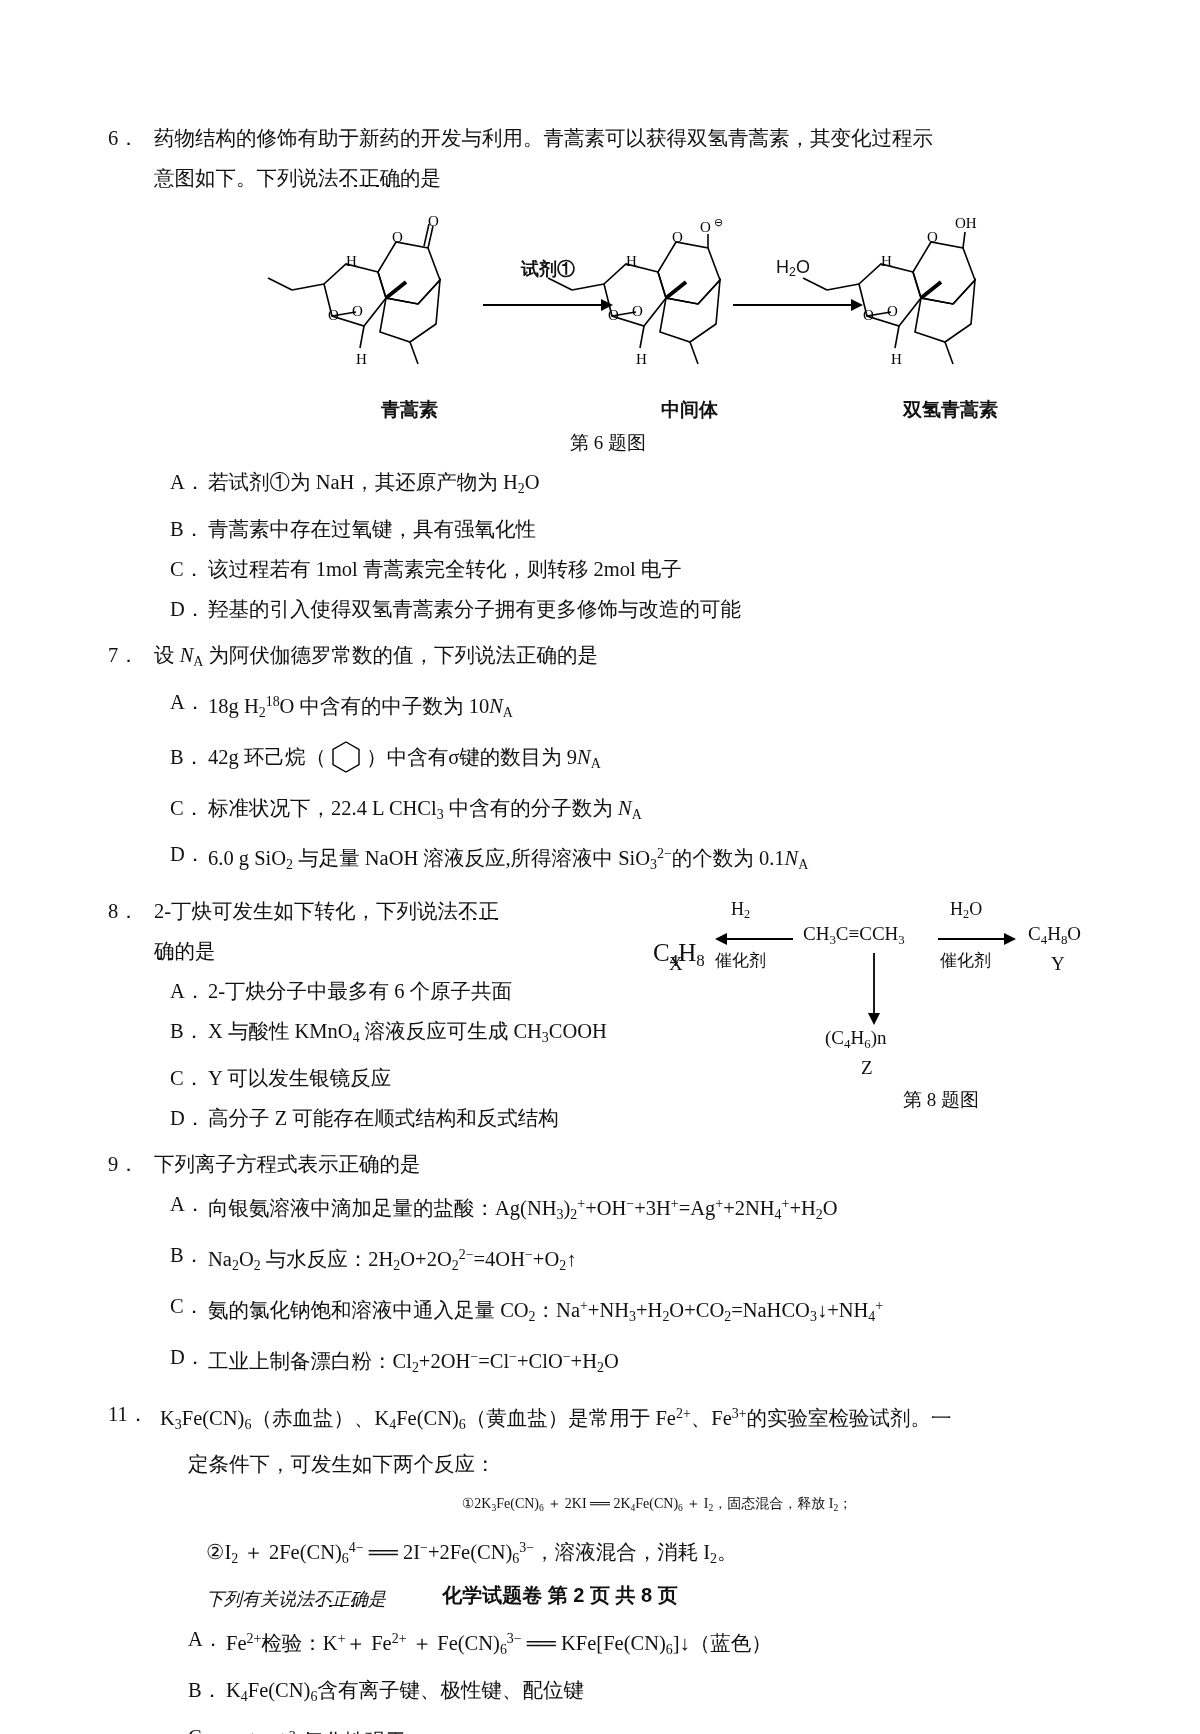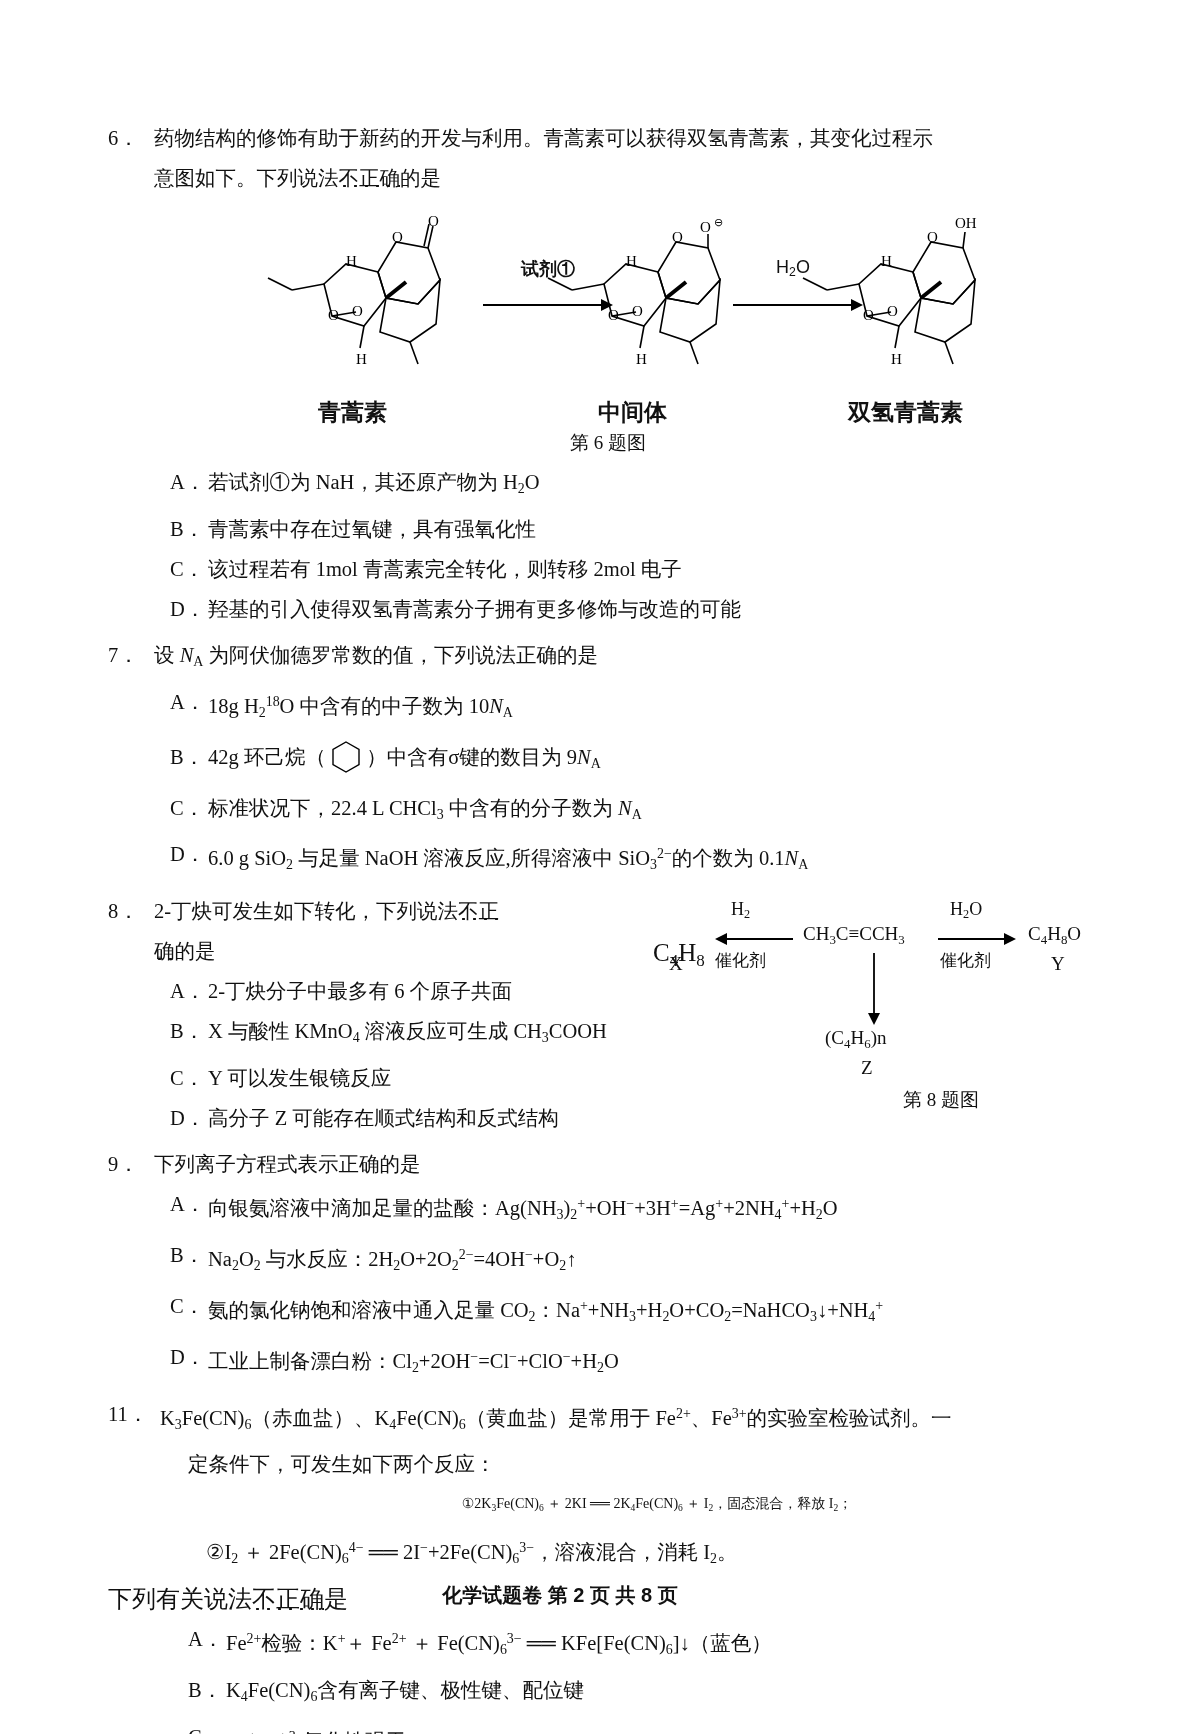--- a/index.html
+++ b/index.html
@@ -74,24 +74,24 @@
     width:1000px;height:250px;
     margin-top:4px;
   }
   .caption-row{
     position:absolute;
     left:0;top:195px;width:1000px;
     font-size:19px;
   }
   .cap{
     position:absolute;
-    text-align:left;
+    text-align:right;
     font-family:"Liberation Sans", sans-serif;
     font-weight:bold;
-    font-size:23px;
+    font-size:19px;
   }
   .arrow-lbl{
     position:absolute;
     font-size:18px;
     text-align:center;
     font-family:"Liberation Sans", sans-serif;
   }
   .arrow-lbl.bold{font-weight:bold;}
 
   
@@ -380,21 +380,21 @@
     <div class="q">
       <div class="qline">
         <div class="qnum" style="flex:0 0 52px;">11．</div>
         <div class="qtext">
           <span>K<sub>3</sub>Fe(CN)<sub>6</sub>（赤血盐）、K<sub>4</sub>Fe(CN)<sub>6</sub>（黄血盐）是常用于 Fe<sup>2+</sup>、Fe<sup>3+</sup>的实验室检验试剂。一</span>
         </div>
       </div>
       <div style="margin-left:80px;font-size:20.5px;line-height:40px;">定条件下，可发生如下两个反应：</div>
       <div style="margin-left:98px;font-size:14px;line-height:40px;text-align:center;">①2K<sub>3</sub>Fe(CN)<sub>6</sub> ＋ 2KI ══ 2K<sub>4</sub>Fe(CN)<sub>6</sub> ＋ I<sub>2</sub>，固态混合，释放 I<sub>2</sub>；</div>
       <div style="margin-left:98px;font-size:20.5px;line-height:40px;">②I<sub>2</sub> ＋ 2Fe(CN)<sub>6</sub><sup>4−</sup> ══ 2I<sup>−</sup>+2Fe(CN)<sub>6</sub><sup>3−</sup>，溶液混合，消耗 I<sub>2</sub>。</div>
-      <div style="font-size:24px;line-height:40px;">
+      <div style="margin-left:98px;font-size:18px;line-height:40px;font-style:italic;">
         <span>下列有关说法</span><span class="dotted">不正确</span><span>是</span>
       </div>
 
       <div class="opt" style="margin-left:80px;">
         <div class="optlabel">A．</div>
         <div class="opttext">Fe<sup>2+</sup>检验：K<sup>+</sup>＋ Fe<sup>2+</sup> ＋ Fe(CN)<sub>6</sub><sup>3−</sup> ══ KFe[Fe(CN)<sub>6</sub>]↓（蓝色）</div>
       </div>
       <div class="opt" style="margin-left:80px;">
         <div class="optlabel">B．</div>
         <div class="opttext">K<sub>4</sub>Fe(CN)<sub>6</sub>含有离子键、极性键、配位键</div>

